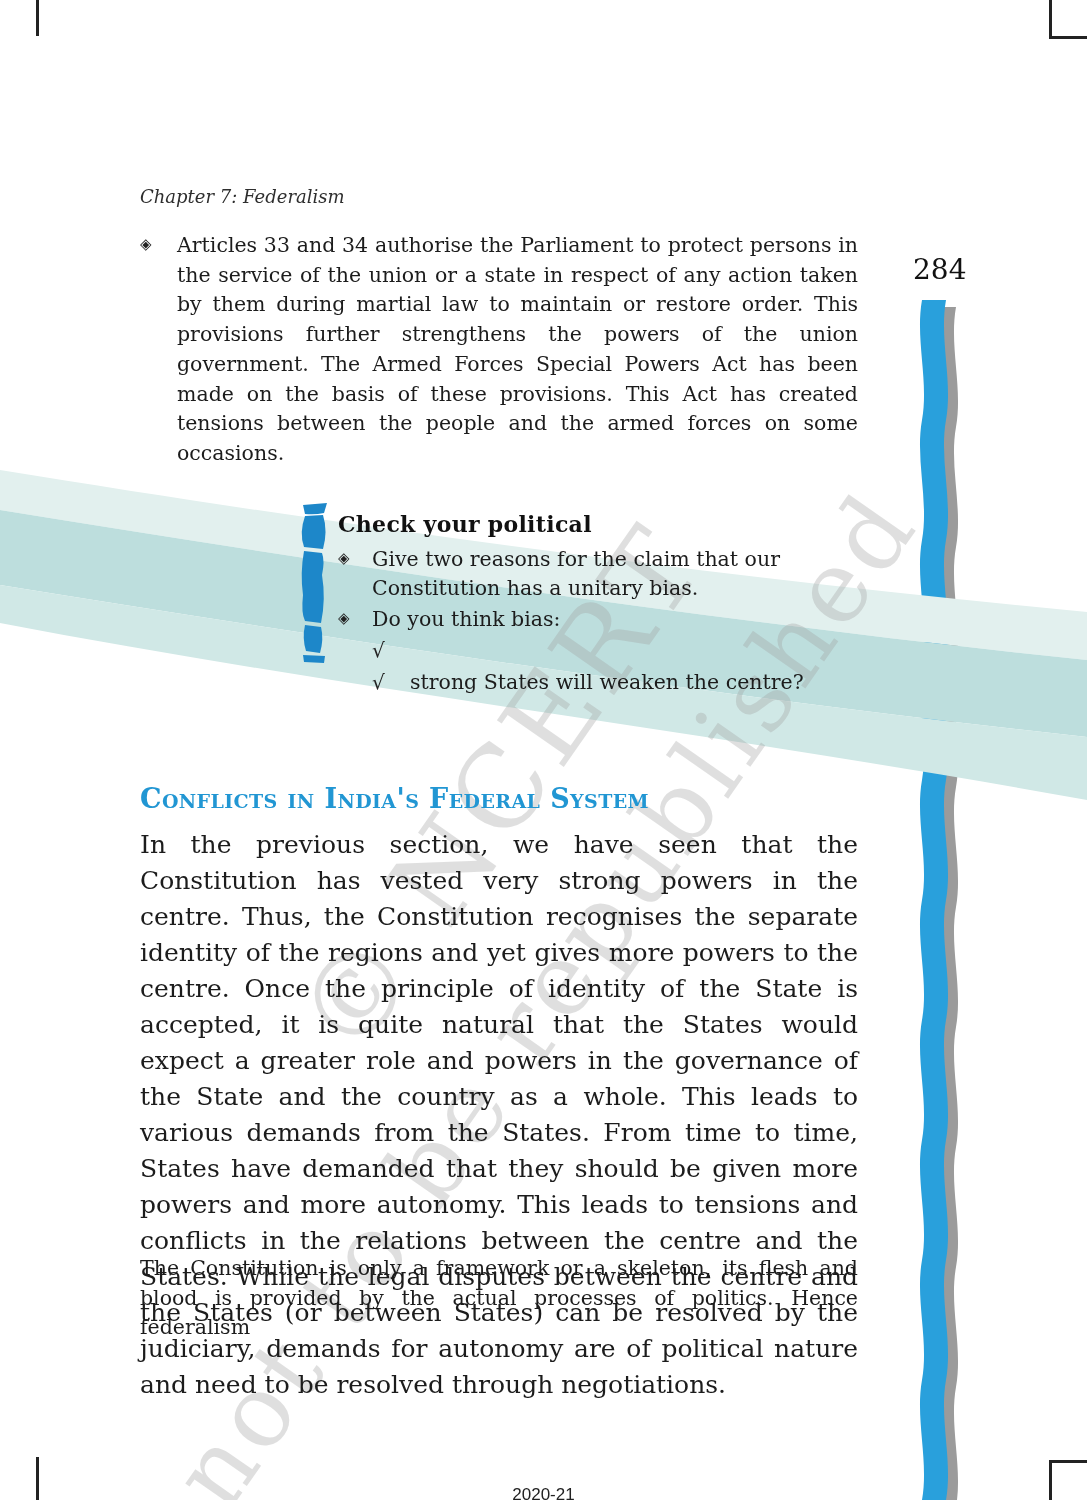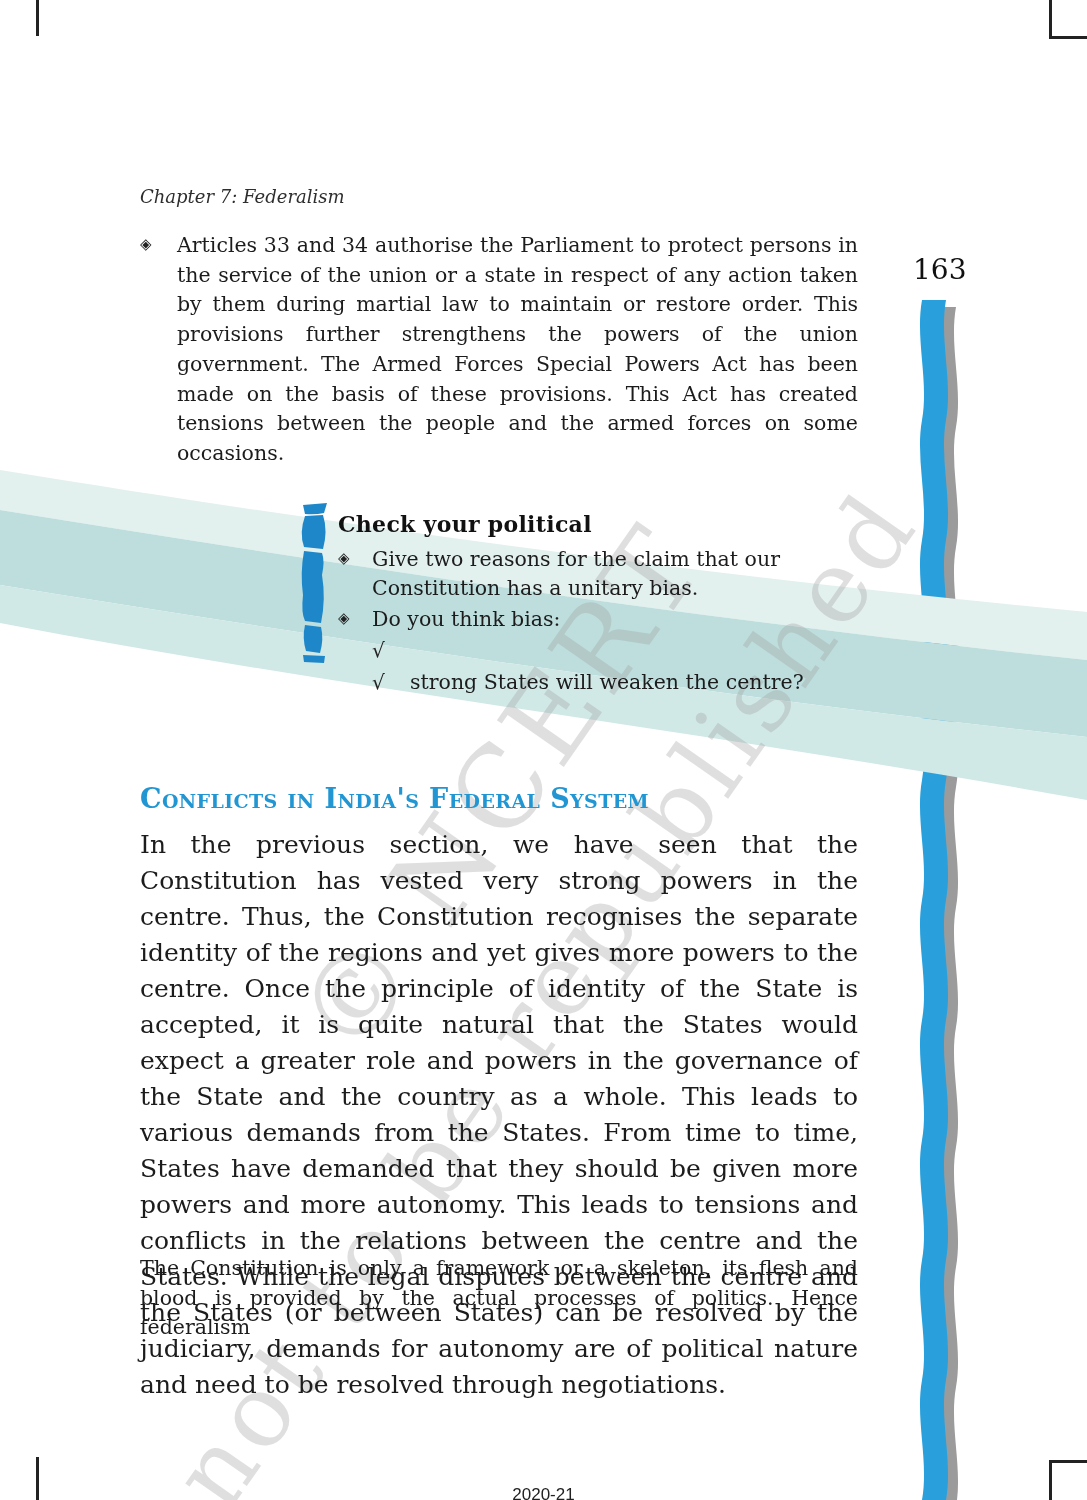--- a/index.html
+++ b/index.html
@@ -77,21 +77,21 @@
   <svg class="bands" viewBox="0 0 1087 400">
     <path fill="#e2f0ee" d="M0,30 C400,95 750,140 1087,172 L1087,220 C750,185 400,135 0,70 Z"></path>
     <path fill="#bddedd" d="M0,70 C400,135 750,185 1087,220 L1087,297 C750,260 400,210 0,145 Z"></path>
     <path fill="#d0e8e6" d="M0,145 C400,210 750,260 1087,297 L1087,360 C700,290 350,250 0,183 Z"></path>
   </svg>
 
   <div class="wm wm1">© NCERT</div>
   <div class="wm wm2">not to be republished</div>
 
   <div class="layer running-head">Chapter 7: Federalism</div>
-  <div class="layer page-num">163</div>
+  <div class="layer page-num">284</div>
 
   <div class="layer intro">
     <span class="bullet-cell">◈</span>
     <span class="btxt">Articles 33 and 34 authorise the Parliament to protect persons in the service of the union or a state in respect of any action taken by them during martial law to maintain or restore order. This provisions further strengthens the powers of the union government. The Armed Forces Special Powers Act has been made on the basis of these provisions. This Act has created tensions between the people and the armed forces on some occasions.</span>
   </div>
 
   <svg class="brush" viewBox="0 0 36 162">
     <g fill="#1d87c9">
       <path d="M6,2 L30,0 L27,10 Q18,12 8,11 Z"></path>
       <path d="M8,13 Q2,30 7,44 L26,46 Q31,28 26,12 Z"></path>

